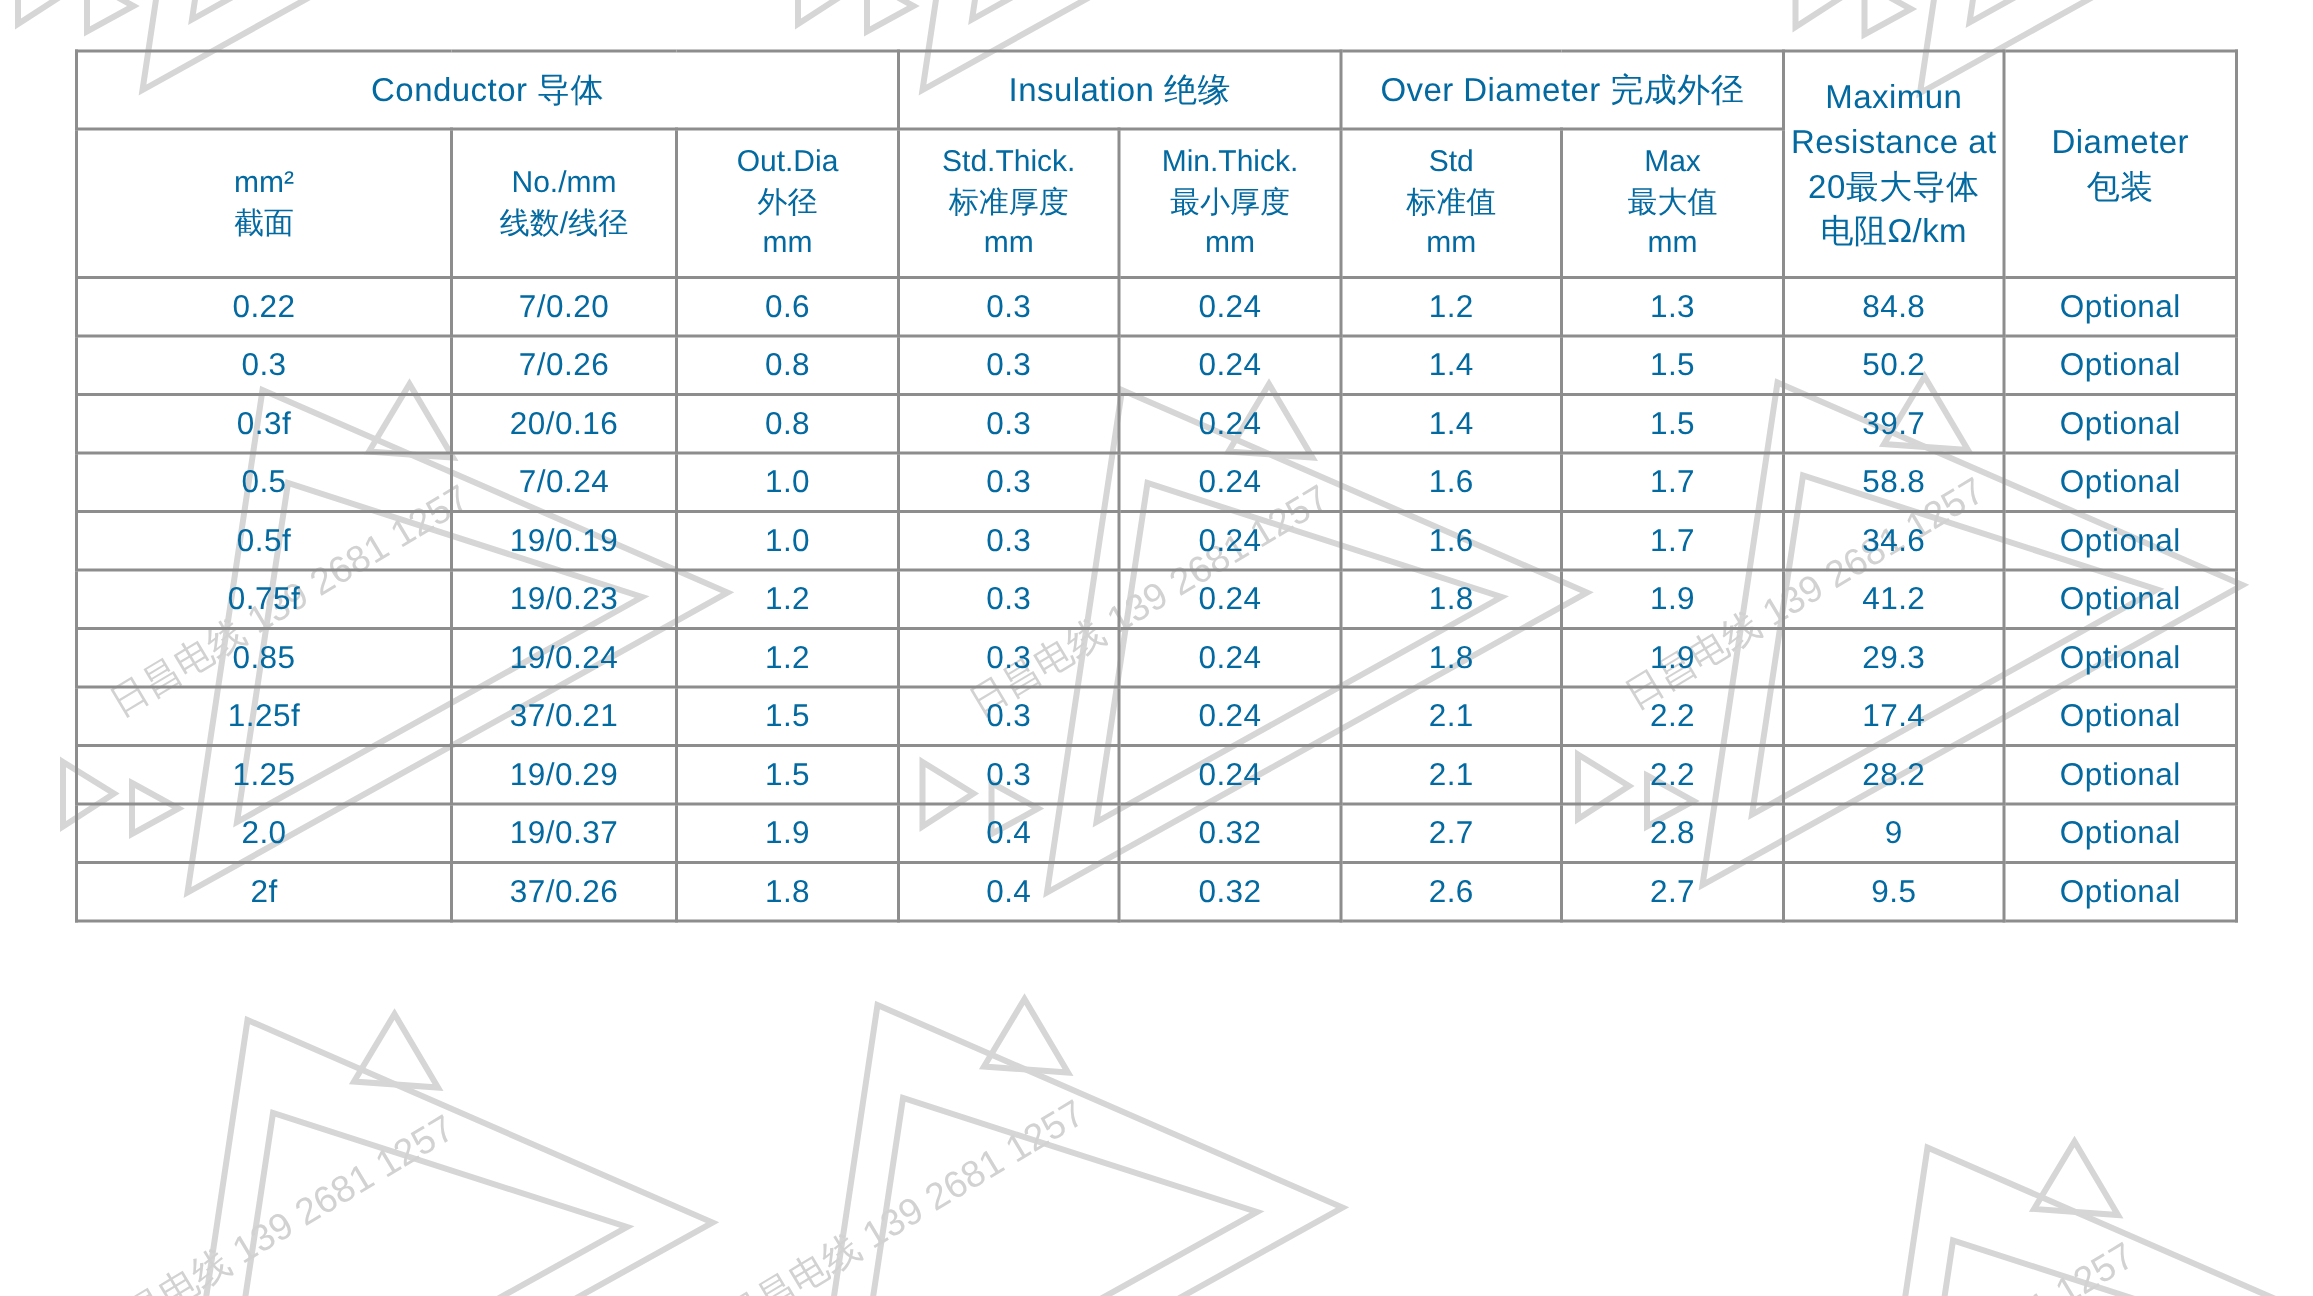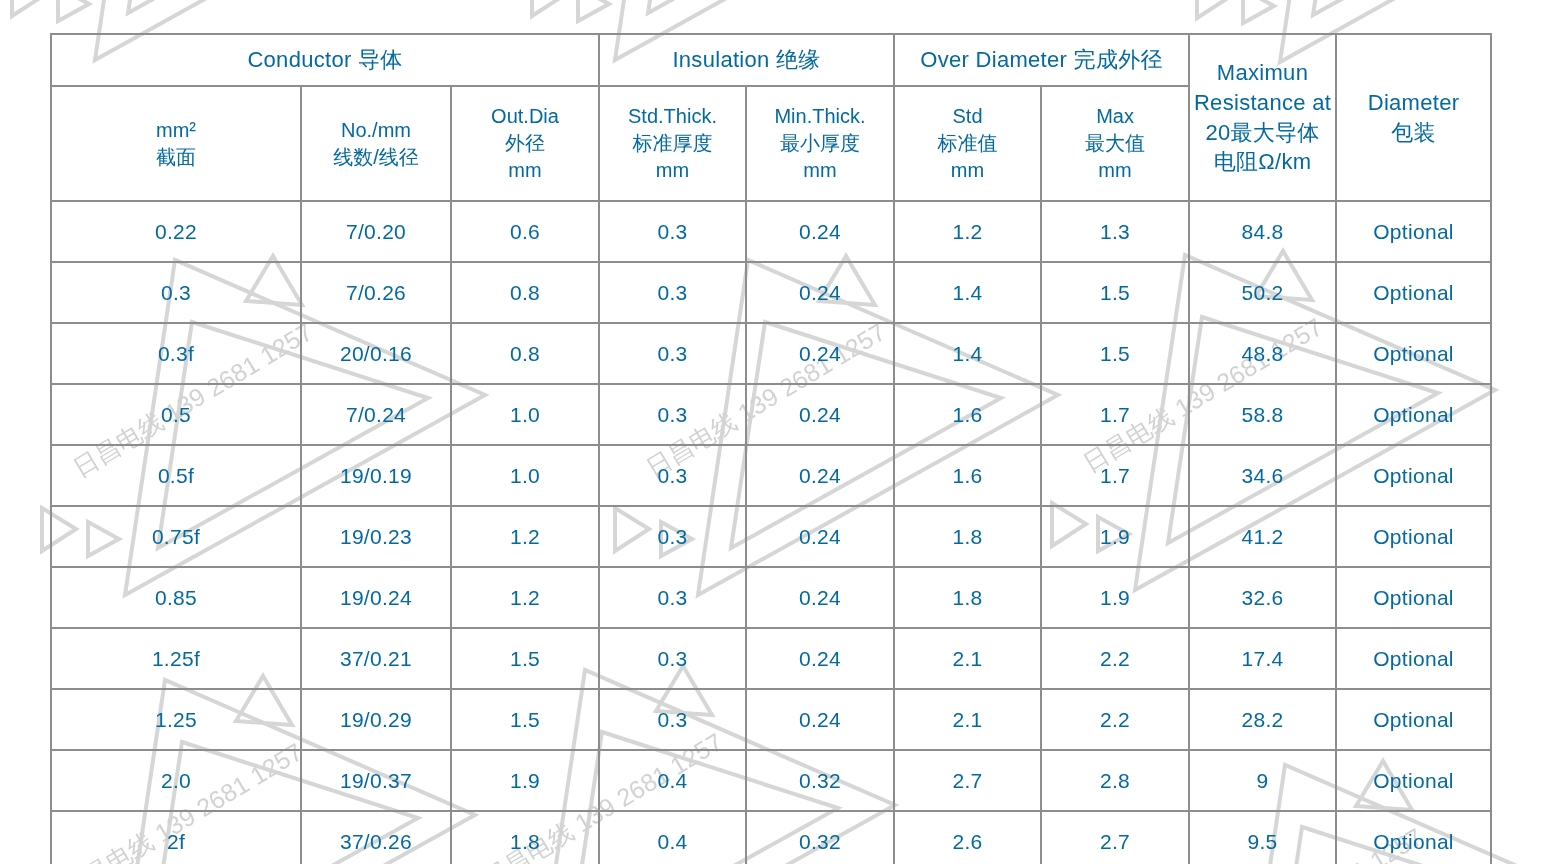--- a/index.html
+++ b/index.html
@@ -29,24 +29,24 @@
   table.spec th,table.spec td{
     border:2px solid #8d8d8d;
     font-weight:normal;
     text-align:center;vertical-align:middle;
     padding:0;
     white-space:pre-line;
     background:transparent;
   }
   tr.group-row{height:52px;}
   tr.group-row th{font-size:22px;letter-spacing:.3px;}
-  tr.sub-row{height:115px;}
+  tr.sub-row{height:99px;}
   tr.sub-row th{font-size:20px;line-height:1.35;}
   th.tall{font-size:20px;line-height:1.35;}
-  tbody tr{height:61px;}
+  tbody tr{height:39px;}
   tbody td{font-size:21px;letter-spacing:.3px;}
 </style>
 </head>
 <body>
 
 <div class="page">
 
   <svg class="watermark" width="1542" height="864" viewBox="0 0 1542 864" aria-hidden="true">
     <defs>
       <g id="wm">
@@ -141,21 +141,21 @@
           <td>Optional</td>
         </tr>
         <tr>
           <td>0.3f</td>
           <td>20/0.16</td>
           <td>0.8</td>
           <td>0.3</td>
           <td>0.24</td>
           <td>1.4</td>
           <td>1.5</td>
-          <td>48.8</td>
+          <td>39.7</td>
           <td>Optional</td>
         </tr>
         <tr>
           <td>0.5</td>
           <td>7/0.24</td>
           <td>1.0</td>
           <td>0.3</td>
           <td>0.24</td>
           <td>1.6</td>
           <td>1.7</td>
@@ -185,21 +185,21 @@
           <td>Optional</td>
         </tr>
         <tr>
           <td>0.85</td>
           <td>19/0.24</td>
           <td>1.2</td>
           <td>0.3</td>
           <td>0.24</td>
           <td>1.8</td>
           <td>1.9</td>
-          <td>32.6</td>
+          <td>29.3</td>
           <td>Optional</td>
         </tr>
         <tr>
           <td>1.25f</td>
           <td>37/0.21</td>
           <td>1.5</td>
           <td>0.3</td>
           <td>0.24</td>
           <td>2.1</td>
           <td>2.2</td>

